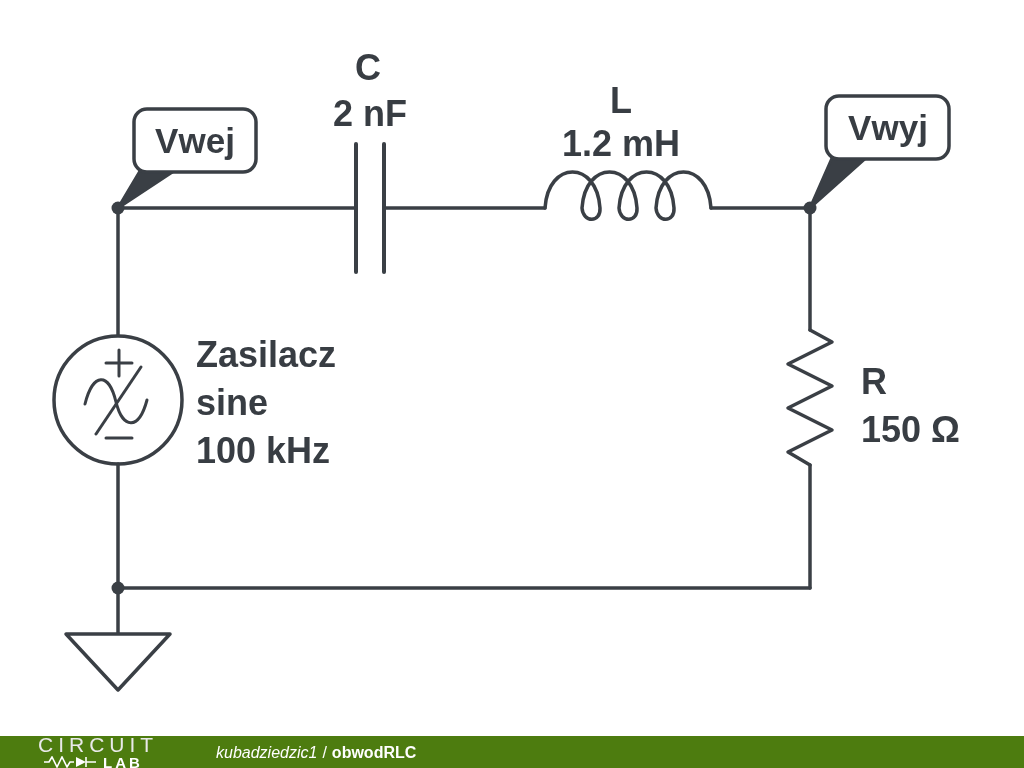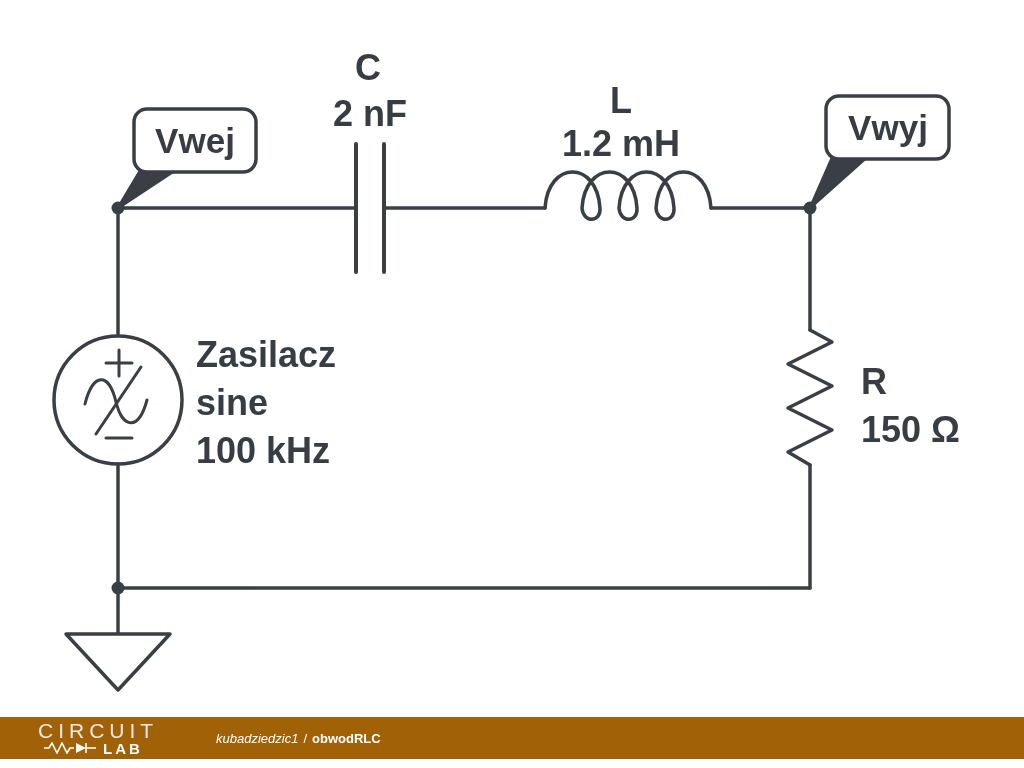--- a/index.html
+++ b/index.html
@@ -10,32 +10,32 @@
   svg.circuit { position:absolute; top:0; left:0; display:block; }
   .lbl {
     font-family:"Liberation Sans", sans-serif;
     font-weight:bold; font-size:36px; fill:#383d43;
   }
   .flag-lbl {
     font-family:"Liberation Sans", sans-serif;
     font-weight:bold; font-size:35px; fill:#383d43;
   }
   .footer {
-    position:absolute; left:0; bottom:9px; width:1024px; height:42px;
-    background:#a16207; color:#ffffff; display:flex; align-items:center;
+    position:absolute; left:0; bottom:0; width:1024px; height:32px;
+    background:#4d7c0f; color:#ffffff; display:flex; align-items:center;
   }
   .logo { margin-left:38px; width:168px; }
   .logo-top {
     font-size:21px; letter-spacing:5px; color:#e9e9e9;
     line-height:21px; font-weight:400;
   }
   .logo-bottom { display:flex; align-items:center; gap:5px; margin-top:-1px; margin-left:6px; }
   .logo-lab { font-weight:bold; font-size:15px; letter-spacing:3px; color:#ffffff; }
   .footer-text { margin-left:10px; line-height:19px; }
-  .f-line1 { font-size:13px; }
+  .f-line1 { font-size:16px; }
   .author { font-style:italic; }
   .sep { margin:0 5px; }
   .project { font-weight:bold; }
   .f-line2 { font-size:15px; }
 </style>
 </head>
 <body>
 
 <div class="page">
 

